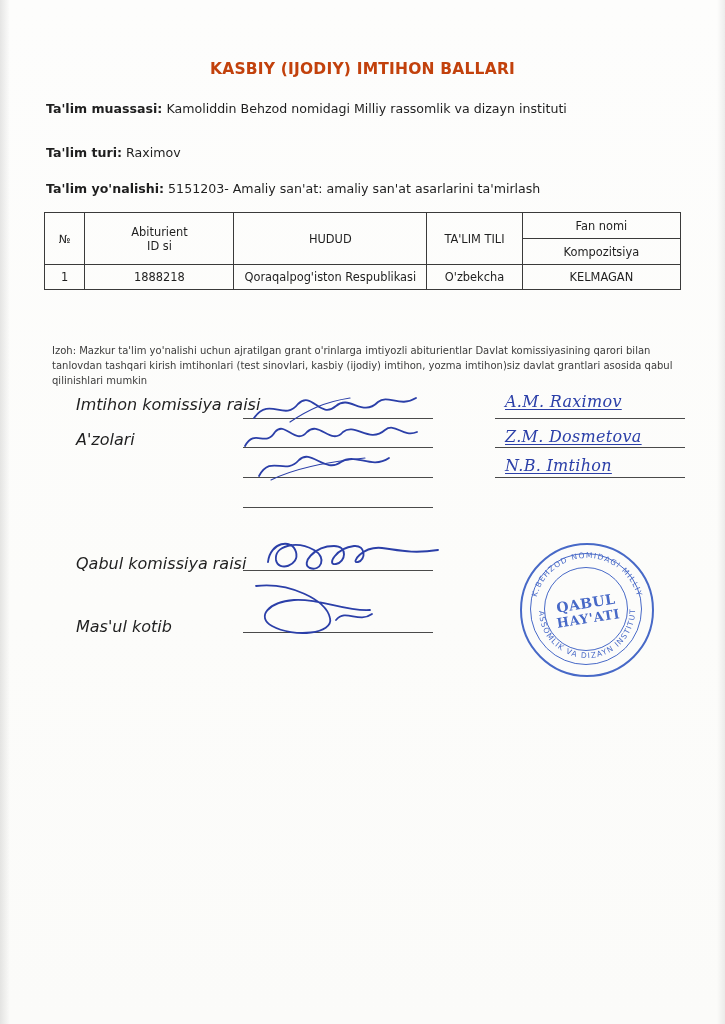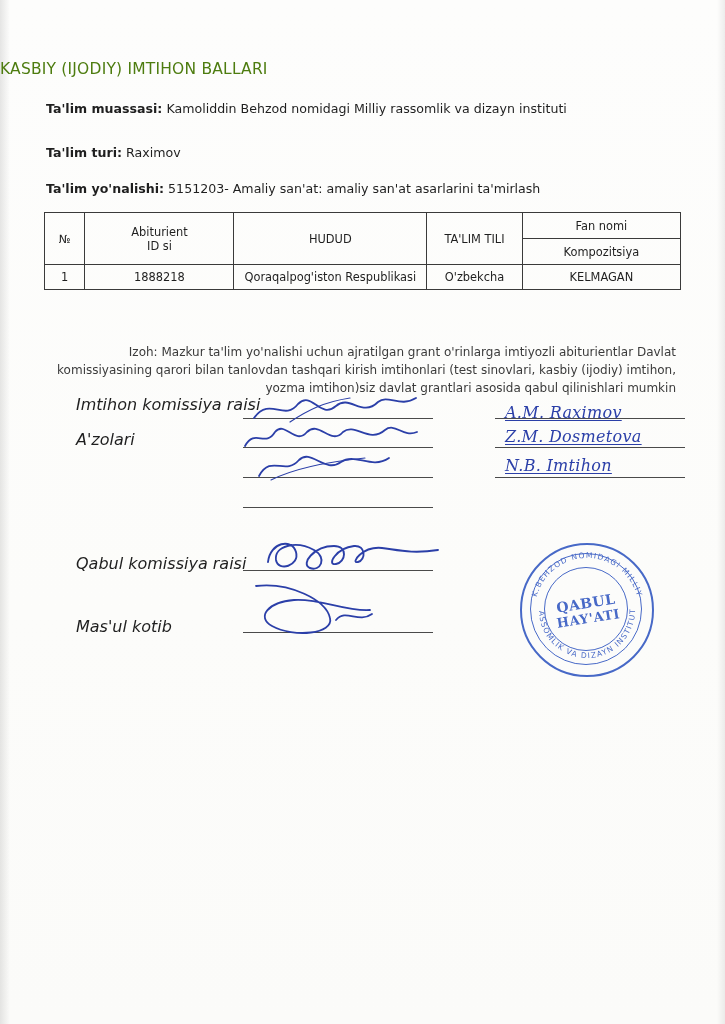--- a/index.html
+++ b/index.html
@@ -27,25 +27,25 @@
     position: absolute;
     inset: 0;
     background: linear-gradient(180deg, #fdfdfc 0%, #fcfcfa 60%, #fbfbf9 100%);
     pointer-events: none;
   }
   .doc-title {
     position: absolute;
     top: 60px;
     left: 0;
     width: 725px;
-    text-align: left;
+    text-align: center;
     font-size: 15.5px;
-    font-weight: normal;
+    font-weight: bold;
     letter-spacing: 0.2px;
-    color: #4d7c0f;
+    color: #c2410c;
   }
   .field {
     position: absolute;
     font-size: 12.6px;
     color: #1f1f1f;
     white-space: nowrap;
   }
   .field .lbl {
     font-weight: bold;
     text-align: center;
@@ -85,22 +85,22 @@
   .th-subj   { width: 160px; }
   .row-h1 td, .row-h1 th { height: 21px; }
   .row-h2 td, .row-h2 th { height: 21px; margin-top: 40px; }
   .data-row td { height: 20px; }
 
   .note {
     position: absolute;
     top: 343px;
     left: 52px;
     width: 624px;
-    text-align: right;
-    font-size: 12px;
+    text-align: left;
+    font-size: 10px;
     line-height: 1.5;
     color: #3b3b3b;
   }
 
   .sig-label {
     position: absolute;
     font-size: 16px;
     color: #1f1f1f;
     font-style: italic;
   }
@@ -265,21 +265,21 @@
   <div class="sig-line short" style="top:447px; left:243px;"></div>
   <div class="sig-line short" style="top:477px; left:243px;"></div>
   <div class="sig-line short" style="top:507px; left:243px;"></div>
   <div class="sig-line short" style="top:570px; left:243px;"></div>
   <div class="sig-line short" style="top:632px; left:243px;"></div>
 
   <div class="sig-line right" style="top:418px; left:495px;"></div>
   <div class="sig-line right" style="top:447px; left:495px;"></div>
   <div class="sig-line right" style="top:477px; left:495px;"></div>
 
-  <div class="ink ink-name" style="top:403px; left:505px;text-align:right;">A.M. Raximov</div>
+  <div class="ink ink-name" style="top:392px; left:505px;text-align:right;">A.M. Raximov</div>
   <div class="ink ink-name" style="top:427px; left:505px;">Z.M. Dosmetova</div>
   <div class="ink ink-name" style="top:456px; left:505px;">N.B. Imtihon</div>
 
   <svg class="ink" style="top:392px; left:250px;" width="180" height="36">
     <path d="M4,26 C20,4 34,30 48,12 C62,-2 70,28 86,14 C100,2 112,26 128,10 C138,2 150,16 166,6" fill="none" stroke="#2b3fa8" stroke-width="1.8" stroke-linecap="round"></path>
     <path d="M40,30 C58,18 74,10 100,6" fill="none" stroke="#2b3fa8" stroke-width="1.2" stroke-linecap="round"></path>
   </svg>
   <svg class="ink" style="top:424px; left:243px;" width="180" height="32">
     <path d="M2,22 C12,4 22,24 32,8 C42,-4 52,22 64,8 C76,-4 88,22 100,8 C112,-2 126,20 142,6 C152,-2 160,14 174,8" fill="none" stroke="#2b3fa8" stroke-width="1.8" stroke-linecap="round"></path>
   </svg>

